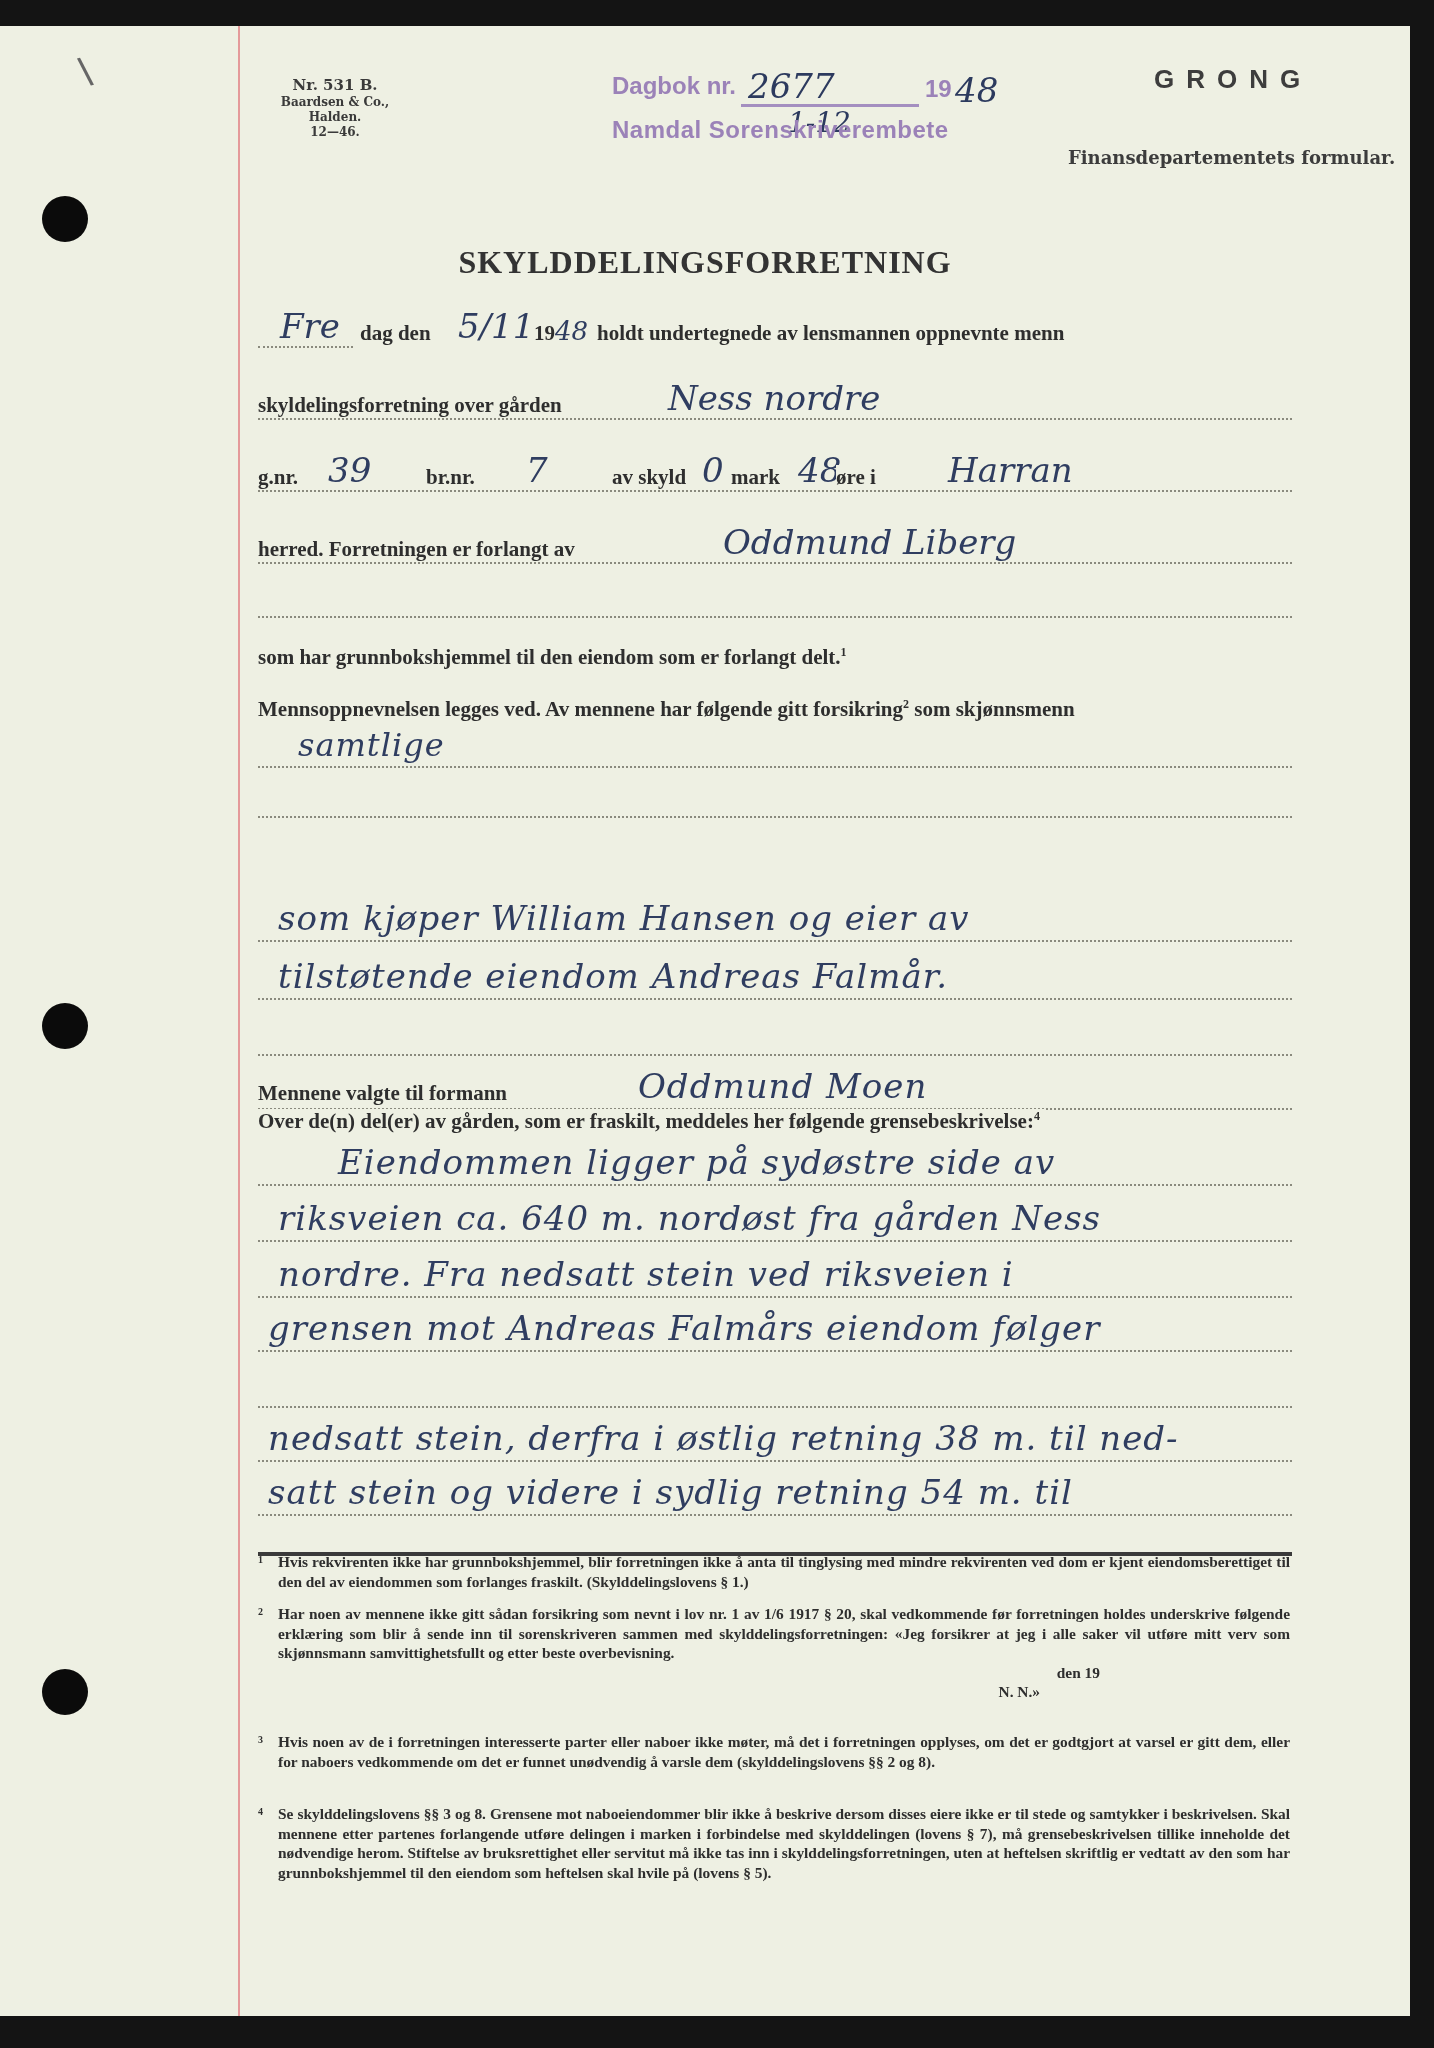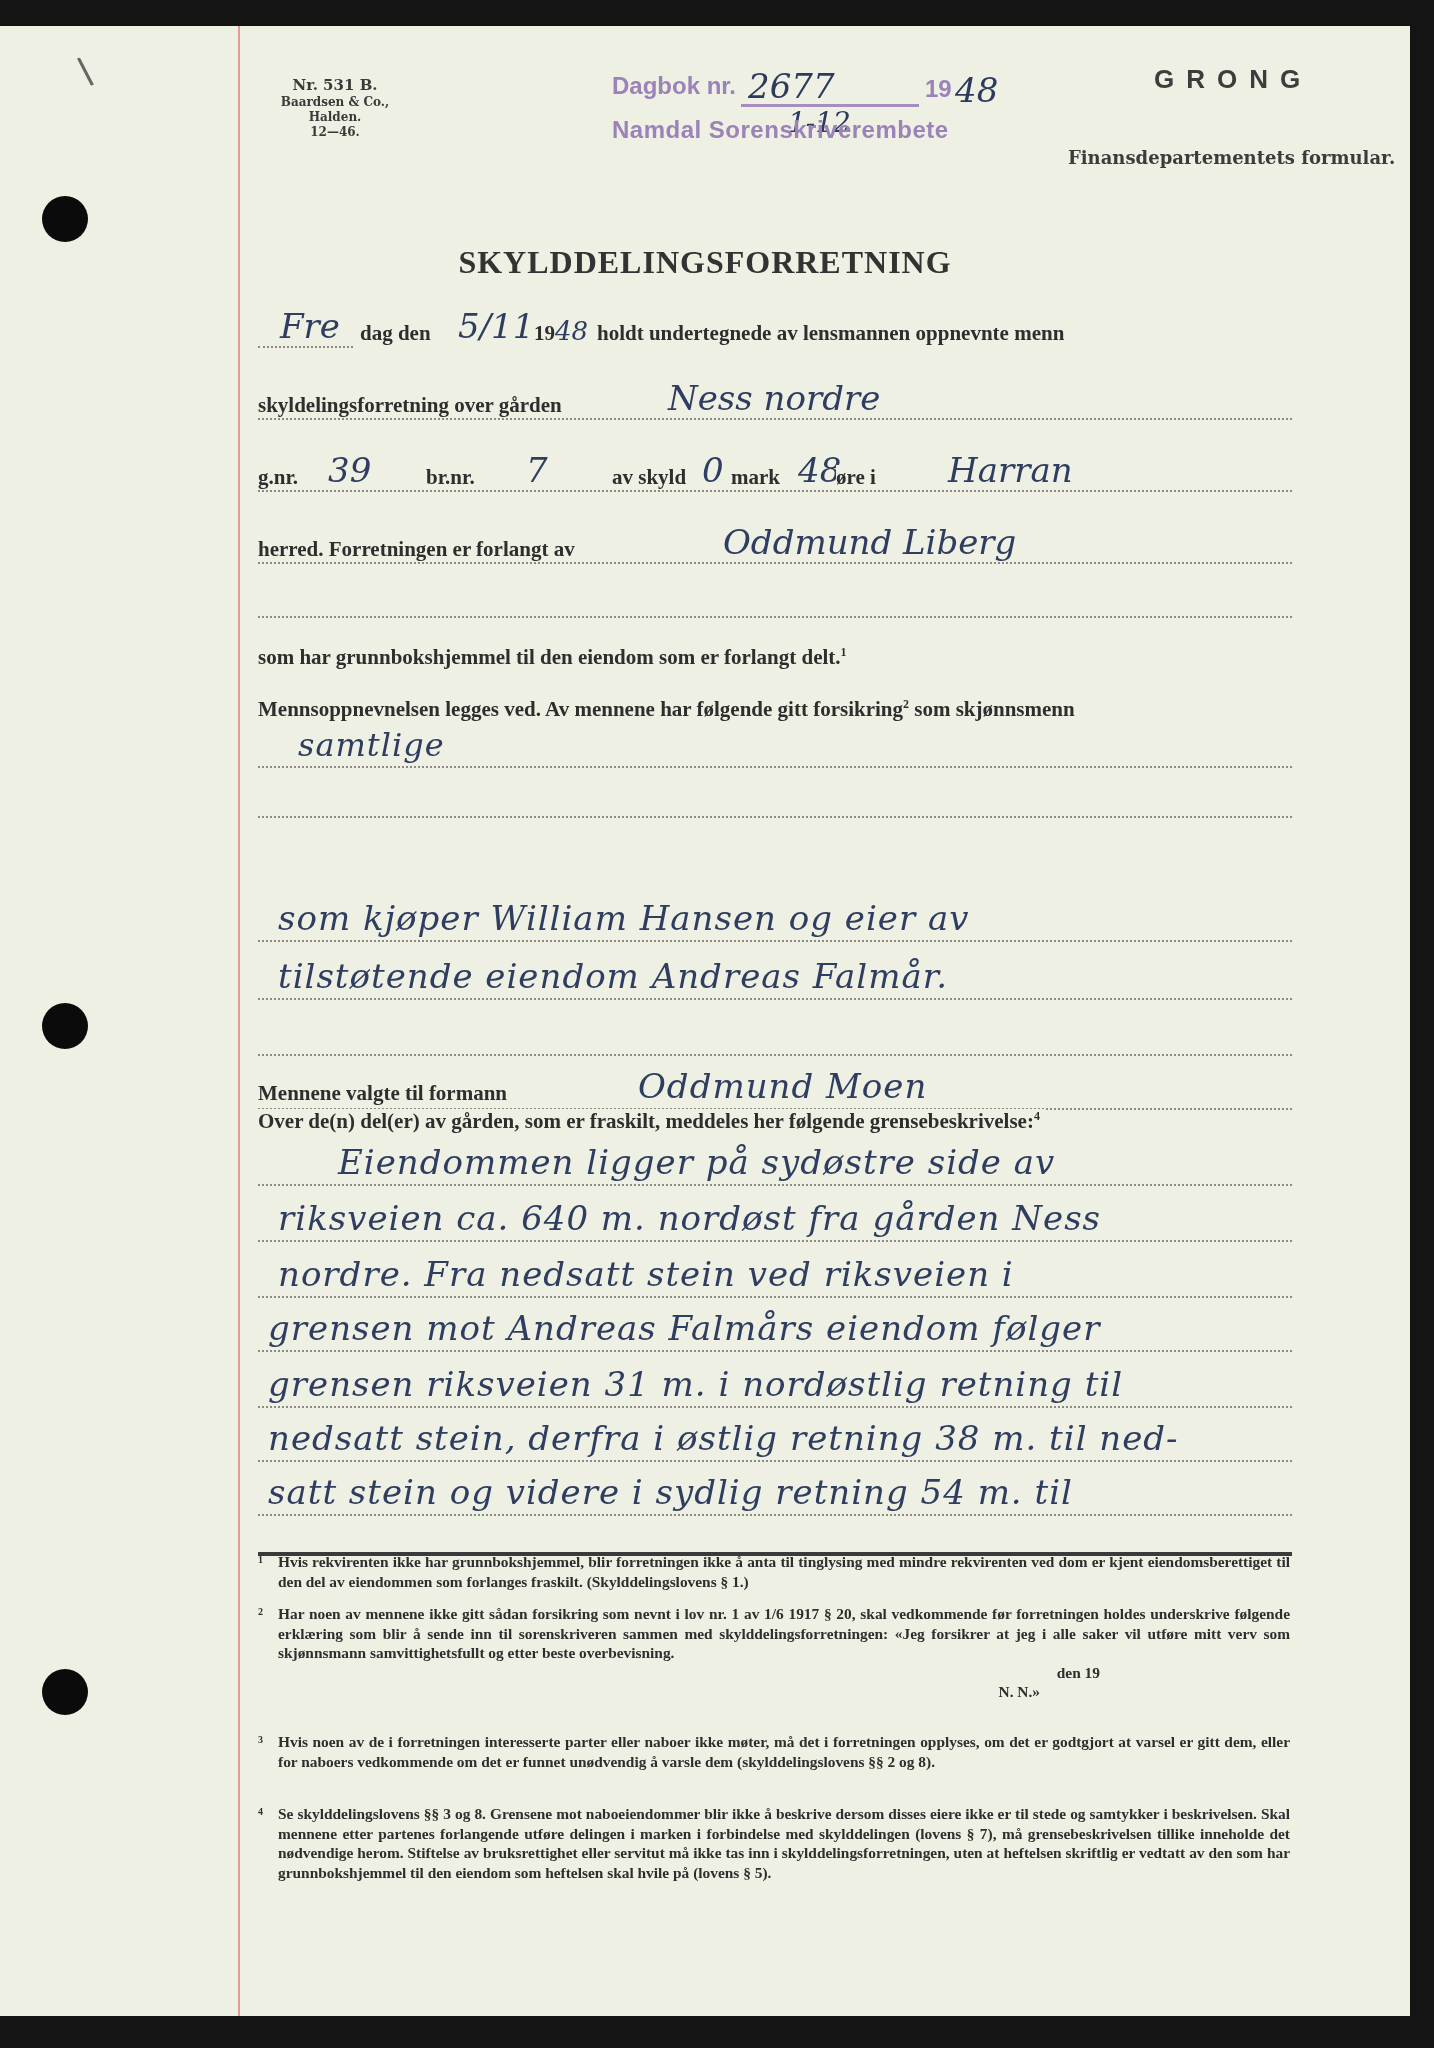--- a/index.html
+++ b/index.html
@@ -192,21 +192,20 @@
   <div class="hwl" style="top:1218px">
     <div class="dots"></div>
     <span class="hw" style="left:20px">nordre. Fra nedsatt stein ved riksveien i</span>
   </div>
   <div class="hwl" style="top:1272px">
     <div class="dots"></div>
     <span class="hw" style="left:10px">grensen mot Andreas Falmårs eiendom følger</span>
   </div>
   <div class="hwl" style="top:1328px">
     <div class="dots"></div>
-    <span class="hw" style="left:10px">grensen riksveien 31 m. i nordøstlig retning til</span>
   </div>
   <div class="hwl" style="top:1382px">
     <div class="dots"></div>
     <span class="hw" style="left:10px">nedsatt stein, derfra i østlig retning 38 m. til ned-</span>
   </div>
   <div class="hwl" style="top:1436px">
     <div class="dots"></div>
     <span class="hw" style="left:10px">satt stein og videre i sydlig retning 54 m. til</span>
   </div>
 

